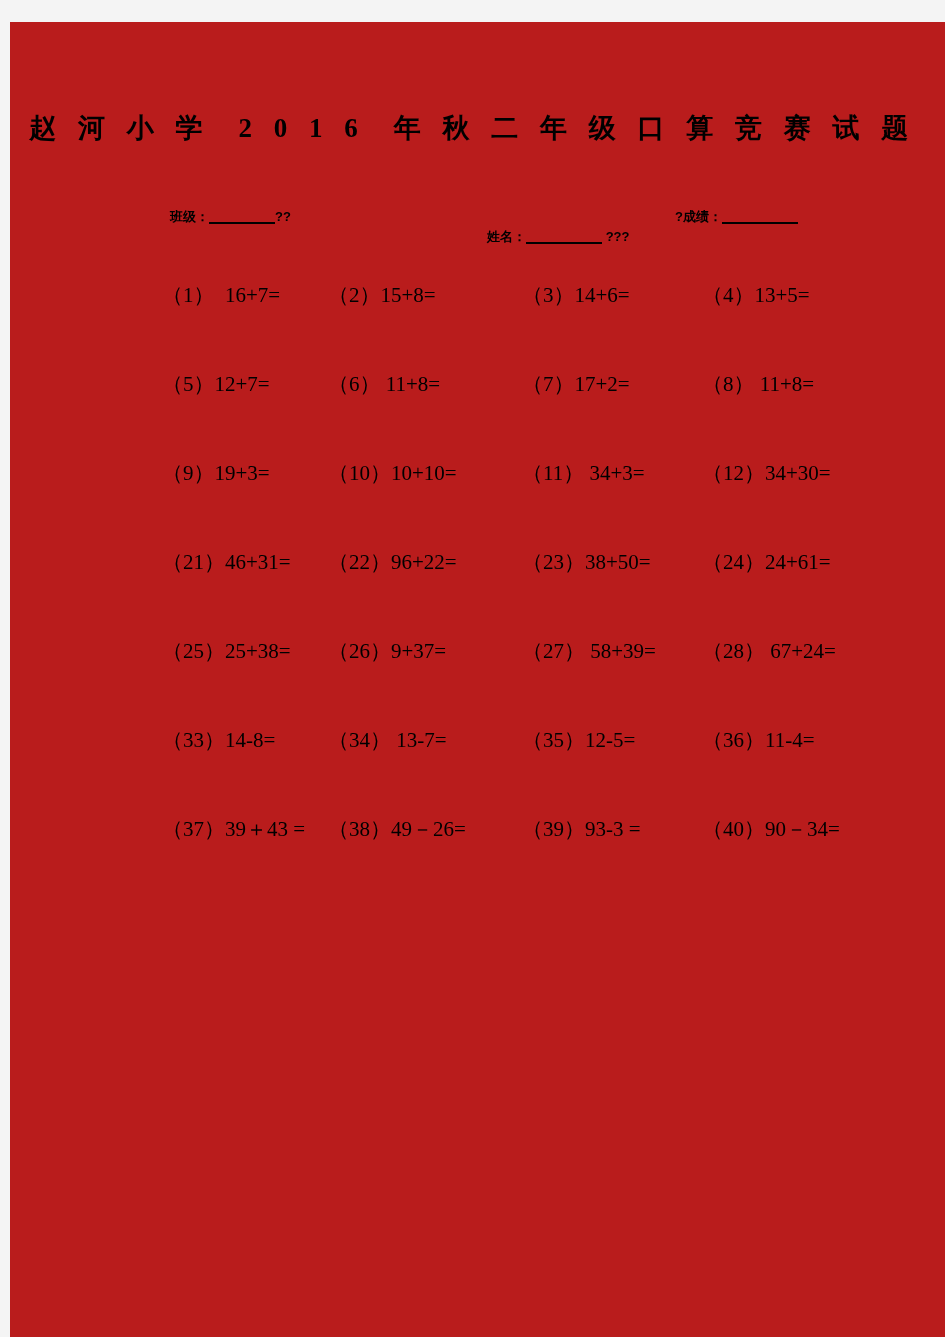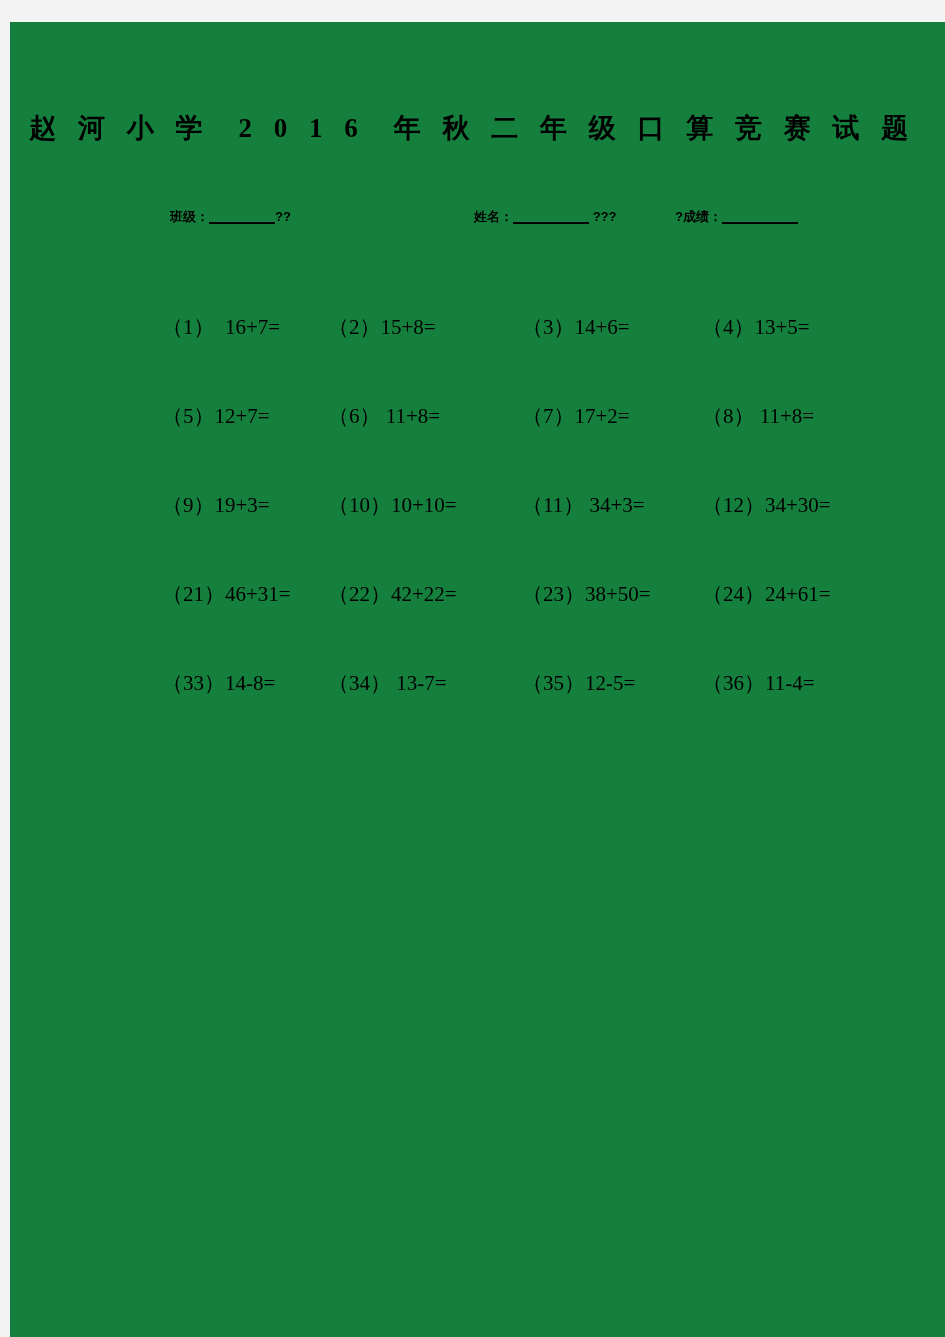--- a/index.html
+++ b/index.html
@@ -13,21 +13,21 @@
     font-family: "Liberation Serif", "DejaVu Serif", serif;
     overflow: hidden;
   }
 
   #page {
     position: absolute;
     left: 10px;
     top: 22px;
     width: 935px;
     height: 1315px;
-    background: #15803d;
+    background: #b91c1c;
     box-sizing: border-box;
   }
 
   #doc-title {
     position: absolute;
     left: 0;
     top: 88px;
     width: 925px;
     text-align: center;
     font-family: "Liberation Serif", "DejaVu Serif", serif;
@@ -49,37 +49,36 @@
     font-weight: bold;
     color: #000000;
     white-space: pre;
   }
   #info-row .field {
     position: absolute;
     top: 0;
     white-space: pre;
   }
   #f-class { left: 160px; }
-  #f-name  { left: 464px; }
+  #f-name  { left: 477px; margin-top: 20px; }
   #f-score { left: 665px; }
 
   .blank-line {
     display: inline-block;
     border-bottom: 2.5px solid #000;
     vertical-align: -3px;
   }
   .bl-short { width: 66px; }
   .bl-med   { width: 76px; }
 
   #questions {
     position: absolute;
     left: 0;
     top: 258px;
     width: 925px;
-    margin-top: 32px;
   }
   .q-row {
     position: relative;
     height: 89px;
   }
   .q-row:last-child { height: 80px; }
 
   .q-cell {
     position: absolute;
     top: 0;
@@ -130,29 +129,41 @@
       <div class="q-cell c0"><span class="q-num">（9）</span><span class="q-expr">19+3=</span></div>
       <div class="q-cell c1"><span class="q-num">（10）</span><span class="q-expr">10+10=</span></div>
       <div class="q-cell c2"><span class="q-num">（11）</span><span class="q-expr"> 34+3=</span></div>
       <div class="q-cell c3"><span class="q-num">（12）</span><span class="q-expr">34+30=</span></div>
     </div>
 
 
 
     <div class="q-row">
       <div class="q-cell c0"><span class="q-num">（21）</span><span class="q-expr">46+31=</span></div>
-      <div class="q-cell c1"><span class="q-num">（22）</span><span class="q-expr">42+22=</span></div>
+      <div class="q-cell c1"><span class="q-num">（22）</span><span class="q-expr">96+22=</span></div>
       <div class="q-cell c2"><span class="q-num">（23）</span><span class="q-expr">38+50=</span></div>
       <div class="q-cell c3"><span class="q-num">（24）</span><span class="q-expr">24+61=</span></div>
     </div>
 
+    <div class="q-row">
+      <div class="q-cell c0"><span class="q-num">（25）</span><span class="q-expr">25+38=</span></div>
+      <div class="q-cell c1"><span class="q-num">（26）</span><span class="q-expr">9+37=</span></div>
+      <div class="q-cell c2"><span class="q-num">（27）</span><span class="q-expr"> 58+39=</span></div>
+      <div class="q-cell c3"><span class="q-num">（28）</span><span class="q-expr"> 67+24=</span></div>
+    </div>
 
 
     <div class="q-row">
       <div class="q-cell c0"><span class="q-num">（33）</span><span class="q-expr">14-8=</span></div>
       <div class="q-cell c1"><span class="q-num">（34）</span><span class="q-expr"> 13-7=</span></div>
       <div class="q-cell c2"><span class="q-num">（35）</span><span class="q-expr">12-5=</span></div>
       <div class="q-cell c3"><span class="q-num">（36）</span><span class="q-expr">11-4=</span></div>
     </div>
 
+    <div class="q-row">
+      <div class="q-cell c0"><span class="q-num">（37）</span><span class="q-expr">39＋43 =</span></div>
+      <div class="q-cell c1"><span class="q-num">（38）</span><span class="q-expr">49－26=</span></div>
+      <div class="q-cell c2"><span class="q-num">（39）</span><span class="q-expr">93-3 =</span></div>
+      <div class="q-cell c3"><span class="q-num">（40）</span><span class="q-expr">90－34=</span></div>
+    </div>
 
   </div>
 </div>
 
 </body></html>

